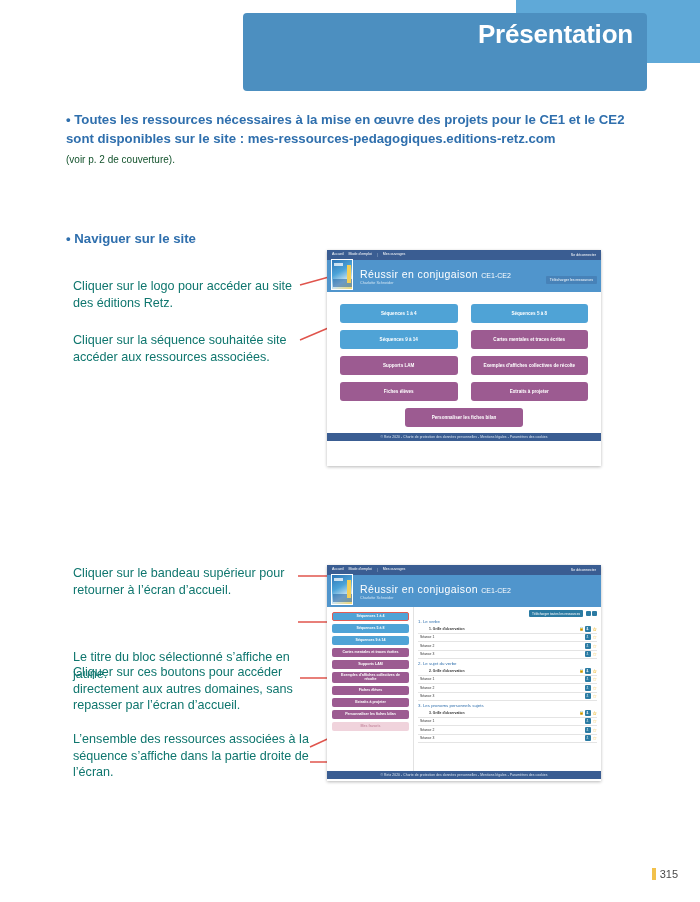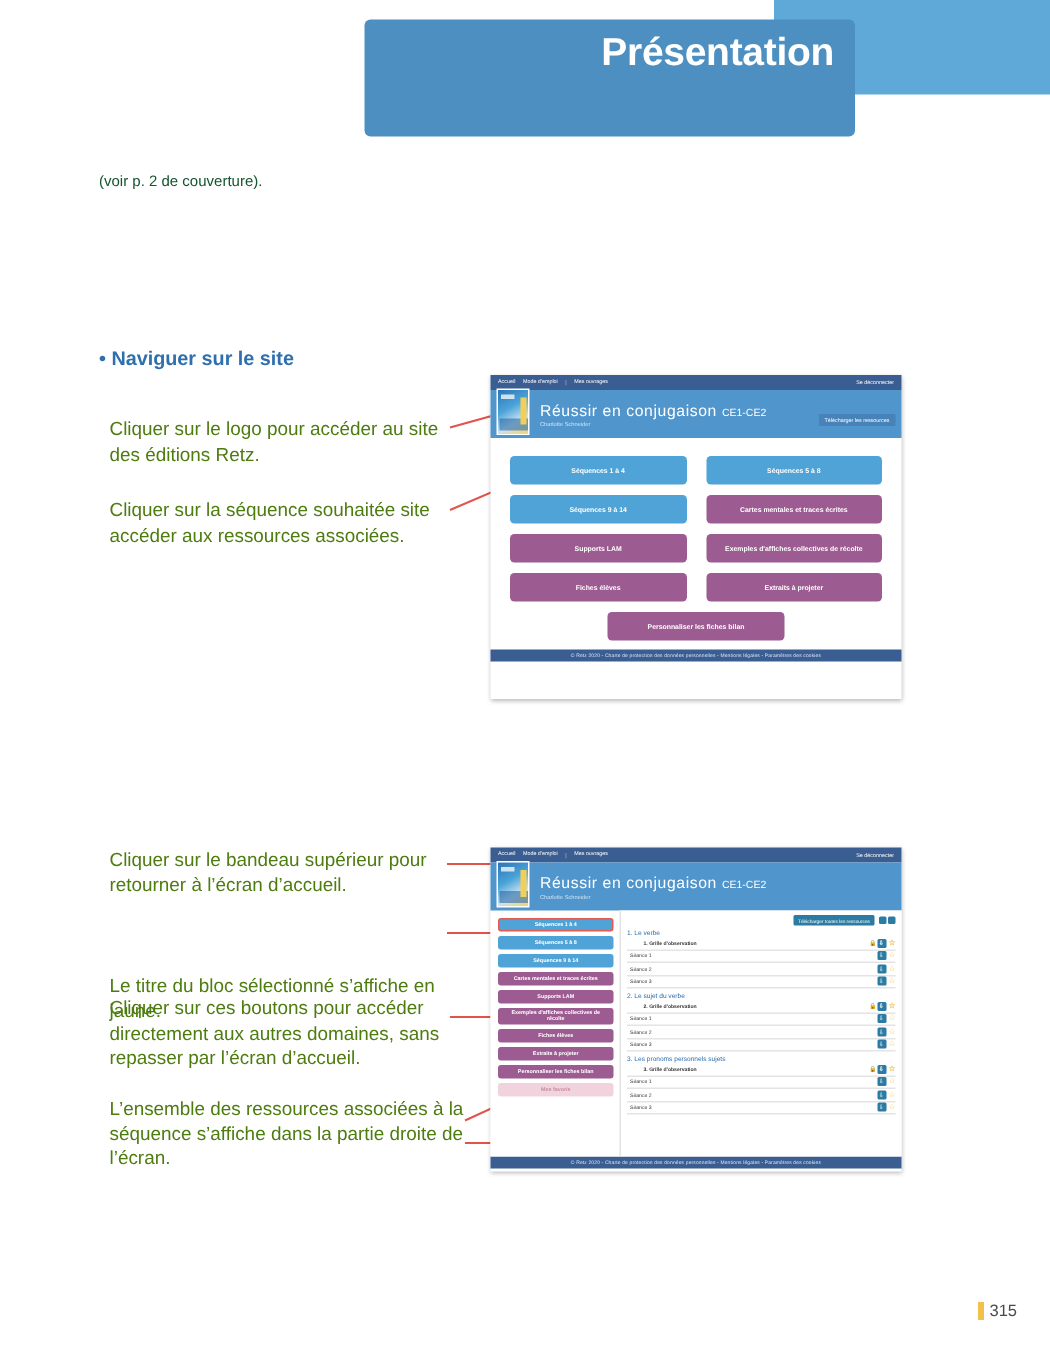--- a/index.html
+++ b/index.html
@@ -10,21 +10,21 @@
     font-family:"Liberation Sans", sans-serif;
     overflow:hidden;
   }
 
   
   #top-accent {
     position:absolute; left:516px; top:0; width:184px; height:63px;
     background:#5fa9d8;
   }
   #title-block {
-    position:absolute; left:243px; top:13px; width:327px; height:78px;
+    position:absolute; left:243px; top:13px; width:404px; height:78px;
     background:#4c8fc0; border-radius:4px;
     padding:6px 14px 8px 14px;
     text-align:right;
   }
   #title-block .tline {
     color:#ffffff; font-weight:bold; font-size:26px; line-height:31px;
     letter-spacing:-0.2px; white-space:nowrap;
   }
   #title-block .bar {
     display:inline-block; width:5px; height:20px; background:#f2c14b;
@@ -41,21 +41,21 @@
   .intro .black {
     color:#14532d; font-size:10px; line-height:19px; margin-top:2px;
   }
 
   .section-head {
     position:absolute; left:66px; top:231px;
     color:#2f6fad; font-weight:bold; font-size:13.2px;
   }
 
   .note {
-    position:absolute; color:#4d7c0f; font-size:12.6px; line-height:16.5px;
+    position:absolute; color:#0f766e; font-size:12.6px; line-height:16.5px;
   }
 
   
   svg.arrows {
     position:absolute; left:0; top:0; width:700px; height:902px;
     pointer-events:none;
   }
 
   
   .mock {
@@ -184,20 +184,21 @@
 </head>
 <body>
 
 <div id="top-accent"></div>
 
 <div id="title-block">
   <div class="tline">Présentation</div>
 </div>
 
 <div class="intro">
+  <div class="blue">• Toutes les ressources nécessaires à la mise en œuvre des projets pour le CE1 et le CE2 sont disponibles sur le site : mes-ressources-pedagogiques.editions-retz.com</div>
   <div class="black">(voir p. 2 de couverture).</div>
 </div>
 
 <div class="section-head">• Naviguer sur le site</div>
 
 <div class="note" style="left:73px; top:278px; width:225px;">Cliquer sur le logo pour accéder au site des éditions Retz.</div>
 <div class="note" style="left:73px; top:332px; width:235px;">Cliquer sur la séquence souhaitée site accéder aux ressources associées.</div>
 <div class="note" style="left:73px; top:565px; width:225px;">Cliquer sur le bandeau supérieur pour retourner à l’écran d’accueil.</div>
 <div class="note" style="left:73px; top:613px; width:225px;margin-top:36px;">Le titre du bloc sélectionné s’affiche en jaune.</div>
 <div class="note" style="left:73px; top:664px; width:232px;">Cliquer sur ces boutons pour accéder directement aux autres domaines, sans repasser par l’écran d’accueil.</div>

